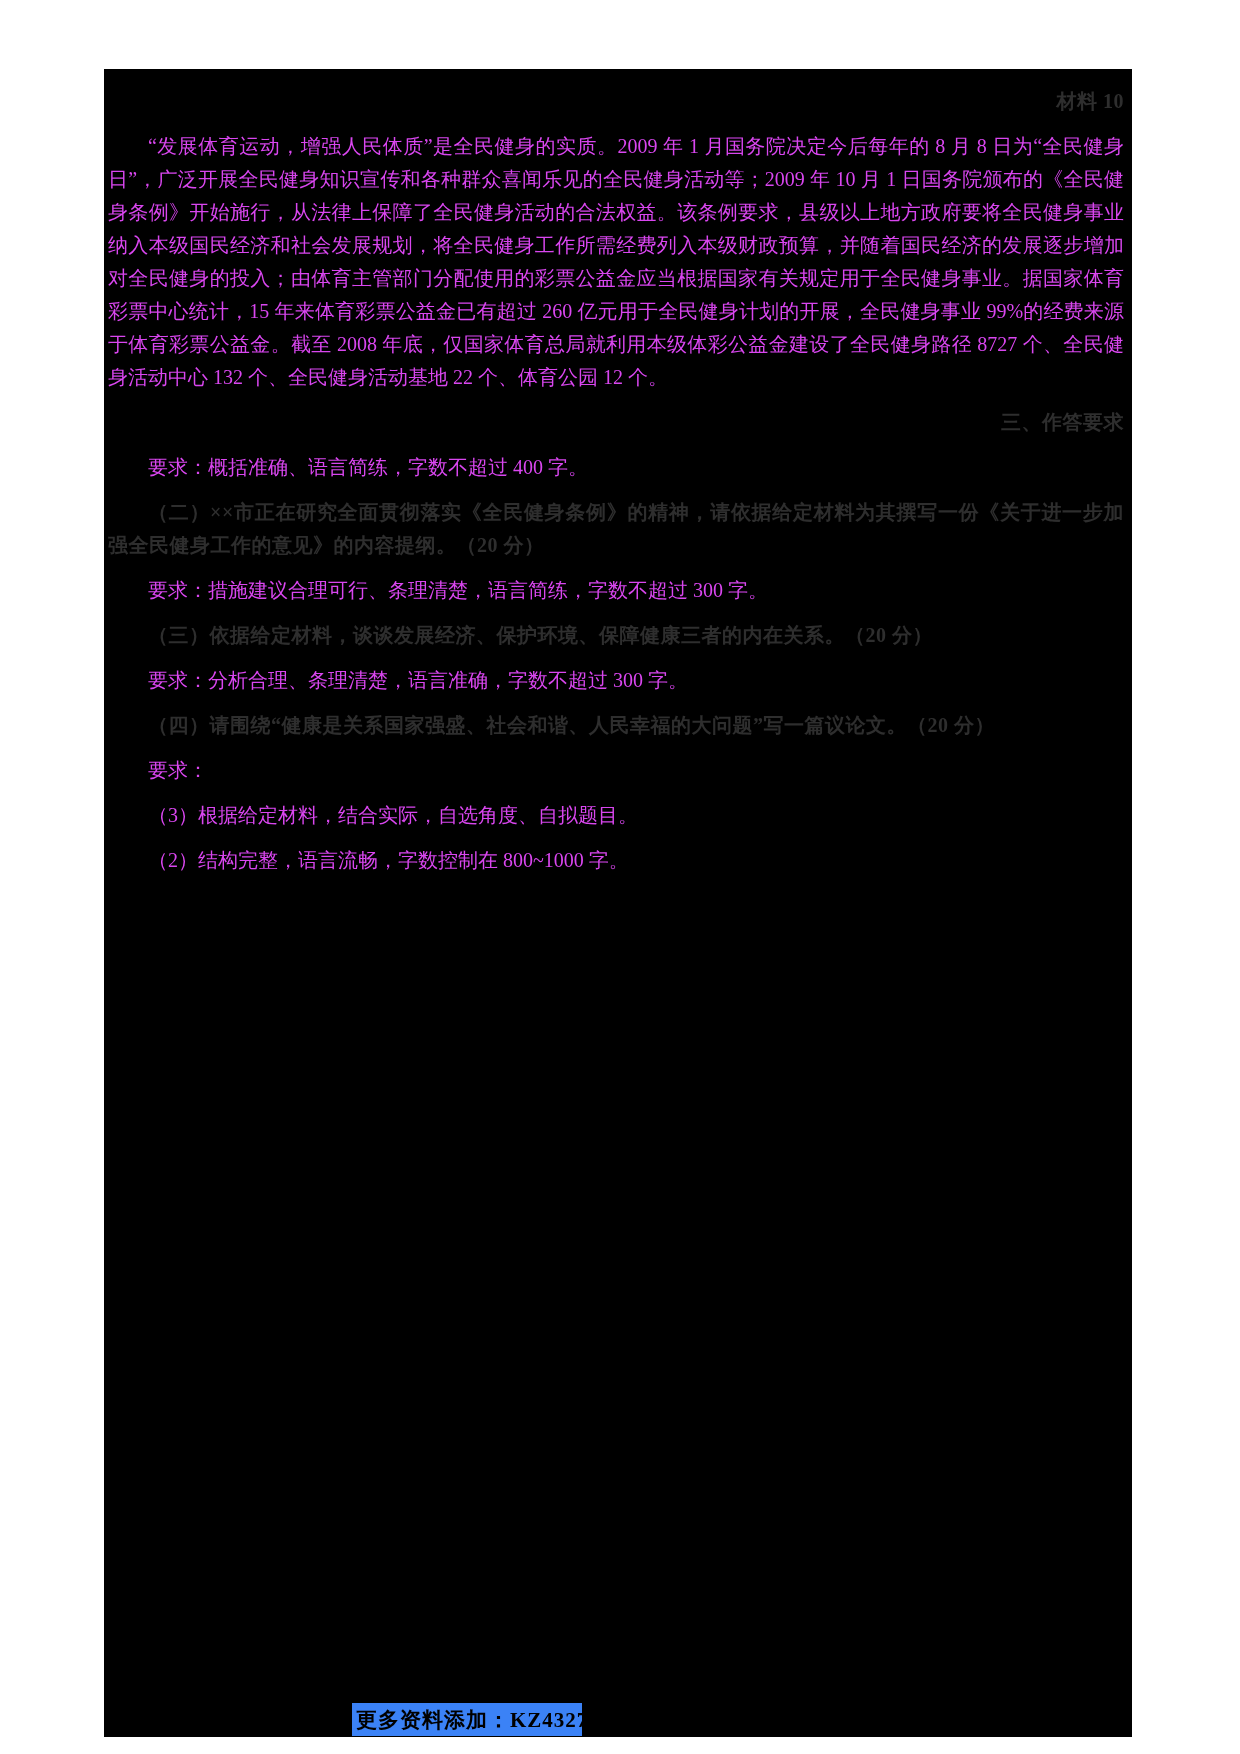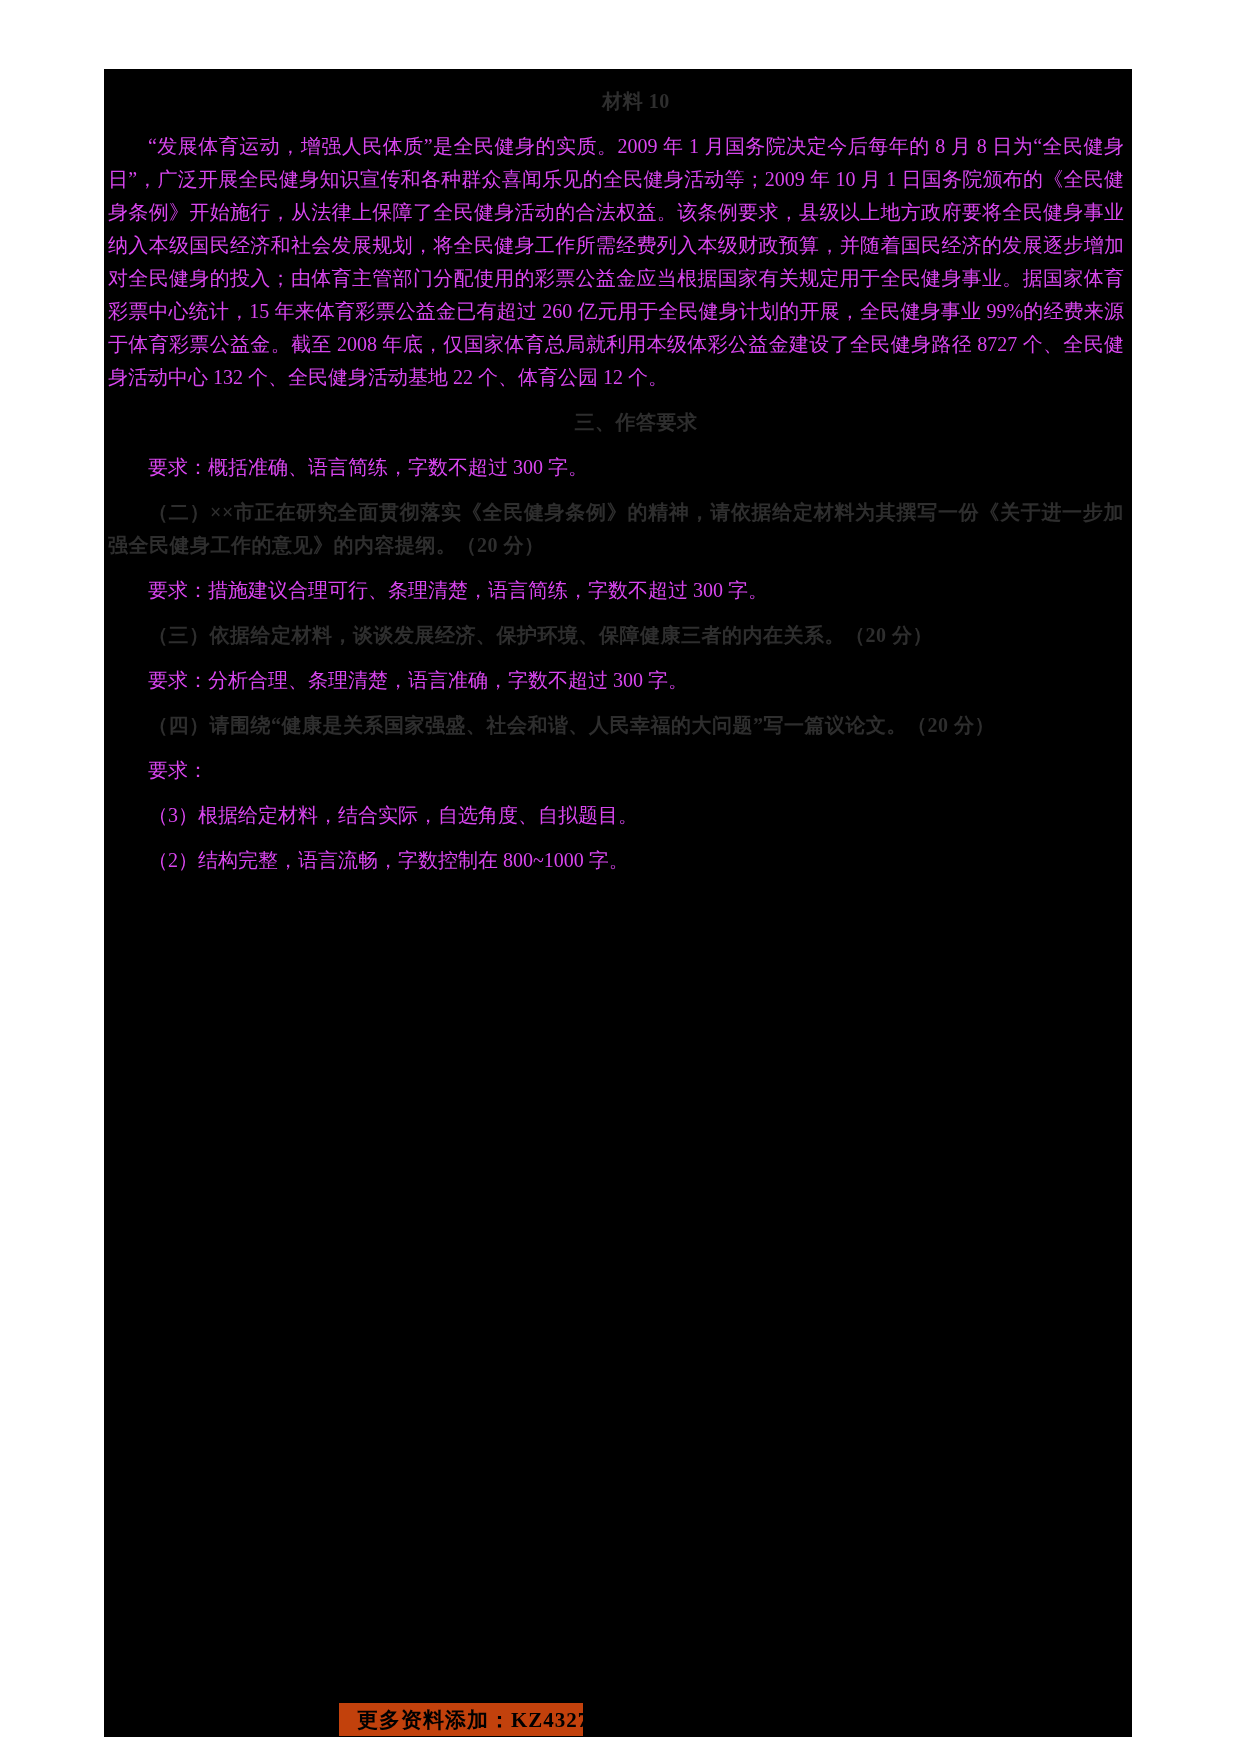--- a/index.html
+++ b/index.html
@@ -37,55 +37,55 @@
   }
   .block.material-heading,
   .block.section-heading,
   .block.question {
     font-weight: bold;
     color: #2e2e2e;
     letter-spacing: 0.5px;
   }
   .block.material-heading,
   .block.section-heading {
-    text-align: center;
+    text-align: right;
   }
   .block.paragraph,
   .block.requirement {
     font-weight: normal;
     color: #d946ef;
   }
   .watermark-box {
     position: absolute;
-    left: 339px;
+    left: 352px;
     top: 1703px;
     width: 226px;
     height: 33px;
-    background: #c2410c;
-    padding-left: 18px;
+    background: #3b82f6;
+    padding-left: 4px;
     display: flex;
     align-items: center;
   }
   .watermark-text {
     font-size: 21px;
     font-weight: bold;
     color: #000000;
     white-space: nowrap;
     letter-spacing: 1px;
   }
 </style>
 </head>
 <body>
 
 <div class="document-page">
   <div class="document-content">
       <p class="block material-heading">材料 10</p>
       <p class="block paragraph">“发展体育运动，增强人民体质”是全民健身的实质。2009 年 1 月国务院决定今后每年的 8 月 8 日为“全民健身日”，广泛开展全民健身知识宣传和各种群众喜闻乐见的全民健身活动等；2009 年 10 月 1 日国务院颁布的《全民健身条例》开始施行，从法律上保障了全民健身活动的合法权益。该条例要求，县级以上地方政府要将全民健身事业纳入本级国民经济和社会发展规划，将全民健身工作所需经费列入本级财政预算，并随着国民经济的发展逐步增加对全民健身的投入；由体育主管部门分配使用的彩票公益金应当根据国家有关规定用于全民健身事业。据国家体育彩票中心统计，15 年来体育彩票公益金已有超过 260 亿元用于全民健身计划的开展，全民健身事业 99%的经费来源于体育彩票公益金。截至 2008 年底，仅国家体育总局就利用本级体彩公益金建设了全民健身路径 8727 个、全民健身活动中心 132 个、全民健身活动基地 22 个、体育公园 12 个。</p>
       <p class="block section-heading">三、作答要求</p>
-      <p class="block requirement">要求：概括准确、语言简练，字数不超过 300 字。</p>
+      <p class="block requirement">要求：概括准确、语言简练，字数不超过 400 字。</p>
       <p class="block question">（二）××市正在研究全面贯彻落实《全民健身条例》的精神，请依据给定材料为其撰写一份《关于进一步加强全民健身工作的意见》的内容提纲。（20 分）</p>
       <p class="block requirement">要求：措施建议合理可行、条理清楚，语言简练，字数不超过 300 字。</p>
       <p class="block question">（三）依据给定材料，谈谈发展经济、保护环境、保障健康三者的内在关系。（20 分）</p>
       <p class="block requirement">要求：分析合理、条理清楚，语言准确，字数不超过 300 字。</p>
       <p class="block question">（四）请围绕“健康是关系国家强盛、社会和谐、人民幸福的大问题”写一篇议论文。（20 分）</p>
       <p class="block requirement">要求：</p>
       <p class="block requirement">（3）根据给定材料，结合实际，自选角度、自拟题目。</p>
       <p class="block requirement">（2）结构完整，语言流畅，字数控制在 800~1000 字。</p>
     </div>
 </div>

